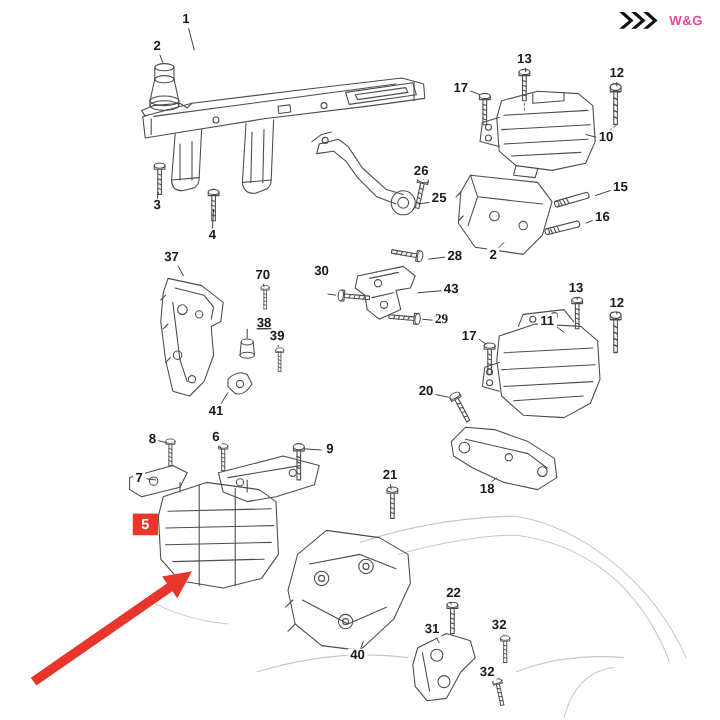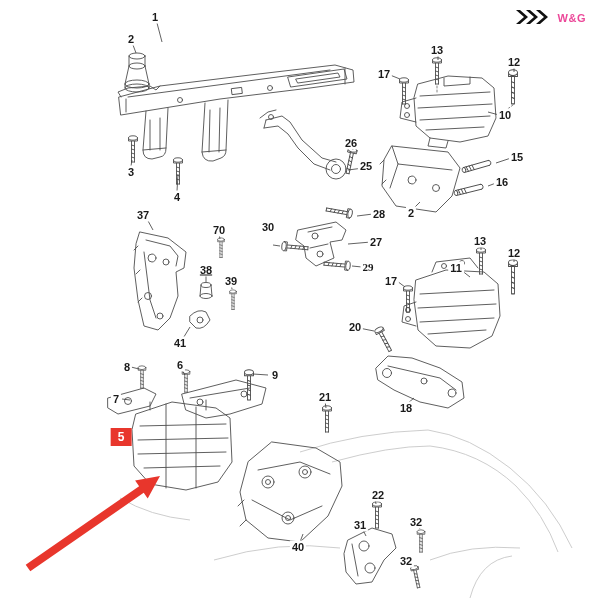--- a/index.html
+++ b/index.html
@@ -314,29 +314,29 @@
     <div class="callout" style="left: 514px; top: 253px;">12</div>
     <div class="callout" style="left: 480px; top: 241px;">13</div>
     <div class="callout" style="left: 391px; top: 281px;">17</div>
     <div class="callout" style="left: 406px; top: 408px;">18</div>
     <div class="callout" style="left: 355px; top: 327px;">20</div>
     <div class="callout" style="left: 298px; top: 547px;">40</div>
     <div class="callout" style="left: 325px; top: 397px;">21</div>
     <div class="callout" style="left: 378px; top: 495px;">22</div>
     <div class="callout" style="left: 366px; top: 166px;">25</div>
     <div class="callout" style="left: 351px; top: 143px;">26</div>
-    <div class="callout" style="left: 376px; top: 242px;">27</div>
+    <div class="callout" style="left: 376px; top: 242px;">43</div>
     <div class="callout" style="left: 379px; top: 214px;">28</div>
     <div class="callout" style="left: 368px; top: 267px; font-family: Liberation Serif, serif;">29</div>
     <div class="callout" style="left: 268px; top: 227px;">30</div>
     <div class="callout" style="left: 360px; top: 525px;">31</div>
     <div class="callout" style="left: 416px; top: 522px;">32</div>
     <div class="callout" style="left: 406px; top: 561px;">32</div>
     <div class="callout" style="left: 143px; top: 215px;">37</div>
-    <div class="callout" style="left: 206px; top: 270px; text-decoration: underline;">38</div>
+    <div class="callout" style="left: 220px; top: 270px; text-decoration: underline;">38</div>
     <div class="callout" style="left: 231px; top: 281px;">39</div>
     <div class="callout" style="left: 219px; top: 230px;">70</div>
     <div class="callout" style="left: 180px; top: 343px;">41</div>
   </div>
 
 <div class="brand">
   <svg width="36" height="15" viewBox="0 0 36 15">
     <path d="M0,14 L8,7 L0,0 L4,0 L12,7 L4,14 Z" fill="#111"></path>
     <path d="M10,14 L18,7 L10,0 L14,0 L22,7 L14,14 Z" fill="#111"></path>
     <path d="M20,14 L28,7 L20,0 L24,0 L32,7 L24,14 Z" fill="#111"></path>

